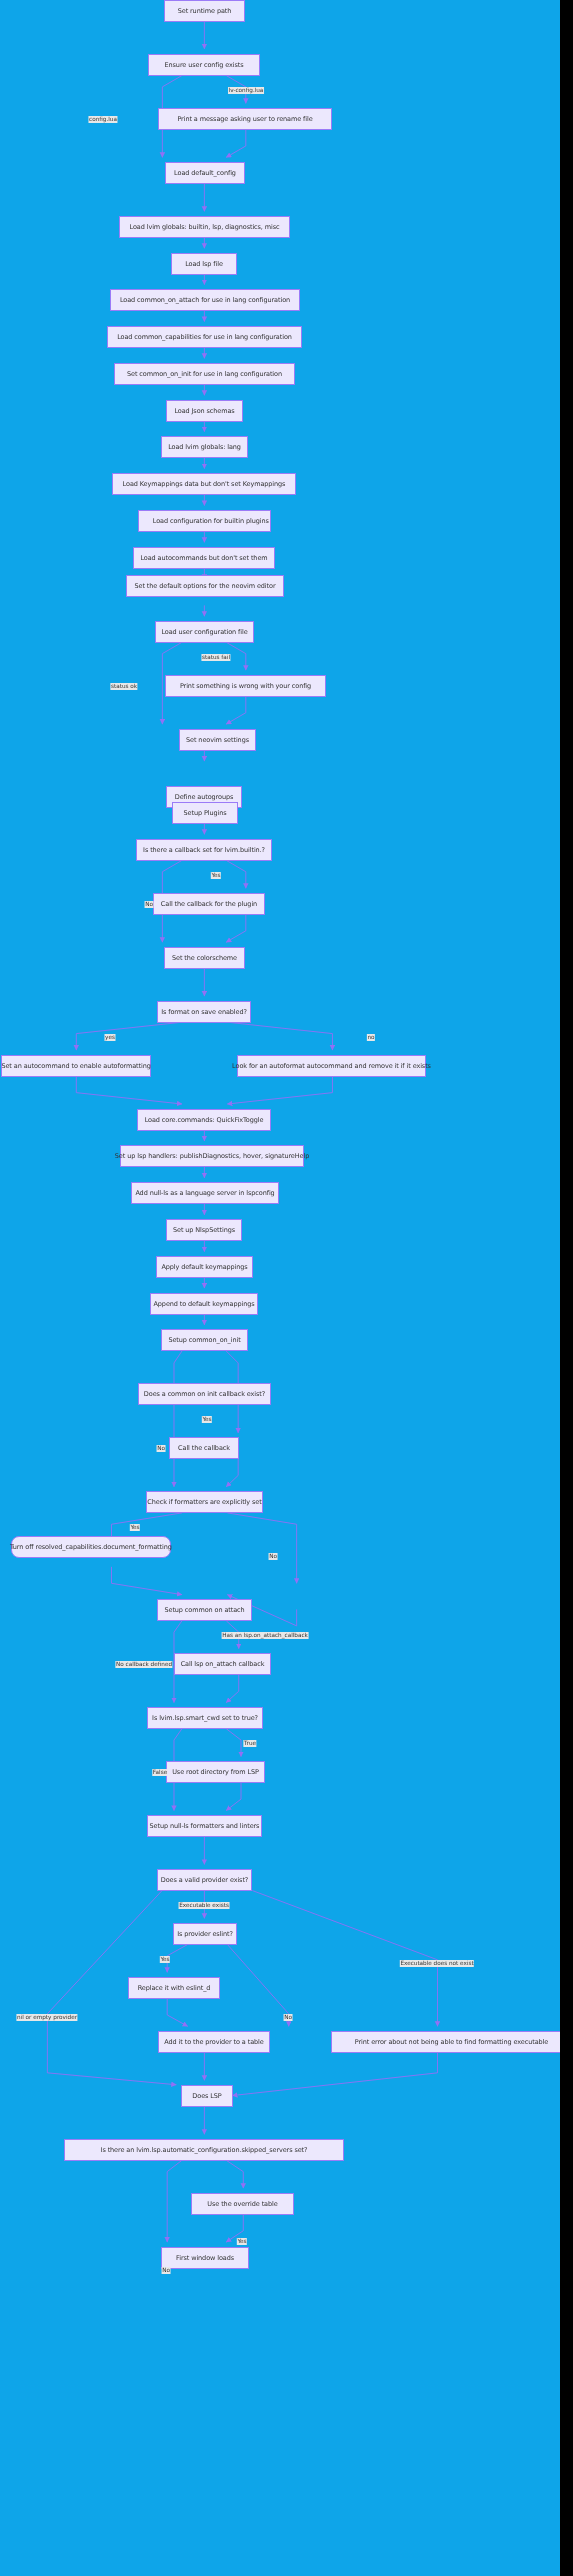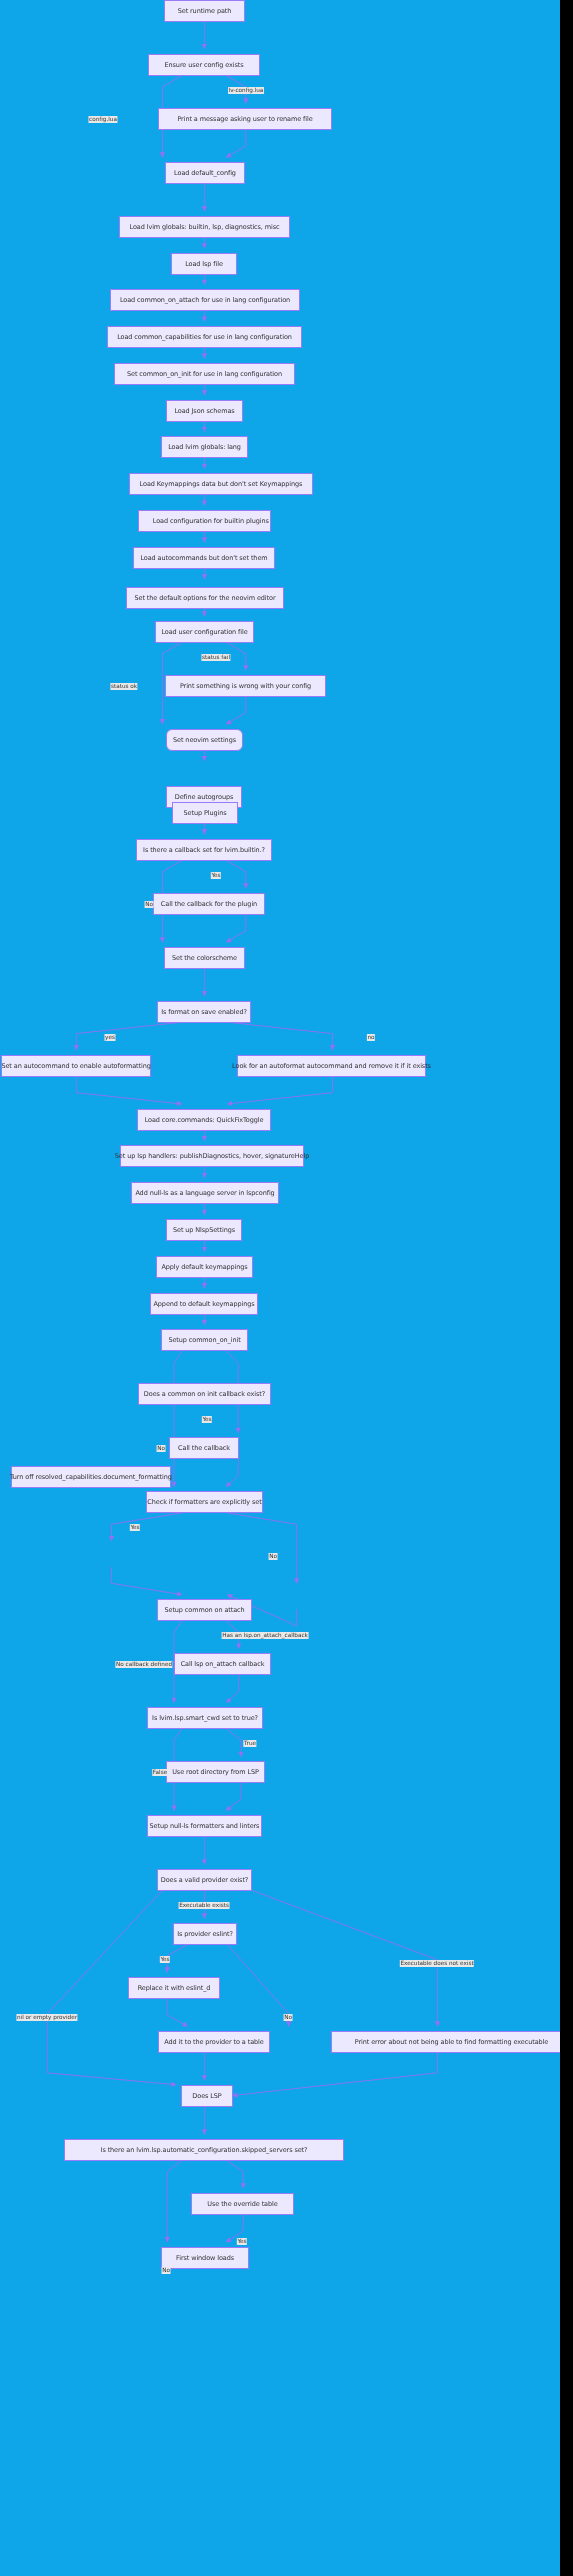--- a/index.html
+++ b/index.html
@@ -136,46 +136,46 @@
       <div class="node" style="left: 148px; top: 54px; width: 112px; height: 21.6px;">Ensure user config exists</div>
       <div class="node" style="left: 158px; top: 108px; width: 174px; height: 21.6px;">Print a message asking user to rename file</div>
       <div class="node" style="left: 165px; top: 162px; width: 80px; height: 21.6px;">Load default_config</div>
       <div class="node" style="left: 119px; top: 216px; width: 171px; height: 21.6px;">Load lvim globals: builtin, lsp, diagnostics, misc</div>
       <div class="node" style="left: 171px; top: 253px; width: 66px; height: 21.6px;">Load lsp file</div>
       <div class="node" style="left: 110px; top: 289px; width: 190px; height: 21.6px;">Load common_on_attach for use in lang configuration</div>
       <div class="node" style="left: 107px; top: 326px; width: 195px; height: 21.6px;">Load common_capabilities for use in lang configuration</div>
       <div class="node" style="left: 114px; top: 363px; width: 181px; height: 21.6px;">Set common_on_init for use in lang configuration</div>
       <div class="node" style="left: 166px; top: 400px; width: 77px; height: 21.6px;">Load Json schemas</div>
       <div class="node" style="left: 161px; top: 436px; width: 87px; height: 21.6px;">Load lvim globals: lang</div>
-      <div class="node" style="left: 112px; top: 473px; width: 184px; height: 21.6px; margin-left: 17px;">Load Keymappings data but don't set Keymappings</div>
+      <div class="node" style="left: 112px; top: 473px; width: 184px; height: 21.6px;">Load Keymappings data but don't set Keymappings</div>
       <div class="node" style="left: 138px; top: 510px; width: 133px; height: 21.6px; padding-left: 17px;">Load configuration for builtin plugins</div>
       <div class="node" style="left: 133px; top: 547px; width: 142px; height: 21.6px;">Load autocommands but don't set them</div>
-      <div class="node" style="left: 126px; top: 587px; width: 158px; height: 21.6px;">Set the default options for the neovim editor</div>
+      <div class="node" style="left: 126px; top: 575px; width: 158px; height: 21.6px;">Set the default options for the neovim editor</div>
       <div class="node" style="left: 155px; top: 621px; width: 99px; height: 21.6px;">Load user configuration file</div>
       <div class="node" style="left: 165px; top: 675px; width: 161px; height: 21.6px;">Print something is wrong with your config</div>
-      <div class="node" style="left: 166px; top: 729px; width: 77px; height: 21.6px; border-radius: 6px;">Set neovim settings</div>
+      <div class="node" style="left: 179px; top: 729px; width: 77px; height: 21.6px;">Set neovim settings</div>
       <div class="node" style="left: 166px; top: 786px; width: 76px; height: 21.6px;">Define autogroups</div>
       <div class="node" style="left: 172px; top: 802px; width: 66px; height: 21.6px;">Setup Plugins</div>
       <div class="node" style="left: 136px; top: 839px; width: 136px; height: 21.6px;">Is there a callback set for lvim.builtin.?</div>
       <div class="node" style="left: 153px; top: 893px; width: 112px; height: 21.6px;">Call the callback for the plugin</div>
       <div class="node" style="left: 164px; top: 947px; width: 81px; height: 21.6px; text-align: right;">Set the colorscheme</div>
       <div class="node" style="left: 157px; top: 1001px; width: 94px; height: 21.6px;">Is format on save enabled?</div>
       <div class="node" style="left: 1.1px; top: 1055px; width: 150px; height: 21.6px;">Set an autocommand to enable autoformatting</div>
       <div class="node" style="left: 237px; top: 1055px; width: 189px; height: 21.6px;">Look for an autoformat autocommand and remove it if it exists</div>
       <div class="node" style="left: 137px; top: 1109px; width: 134px; height: 21.6px;">Load core.commands: QuickFixToggle</div>
       <div class="node" style="left: 96px; top: 1145px; width: 184px; height: 21.6px; margin-left: 24px;">Set up lsp handlers: publishDiagnostics, hover, signatureHelp</div>
       <div class="node" style="left: 131px; top: 1182px; width: 148px; height: 21.6px;">Add null-ls as a language server in lspconfig</div>
       <div class="node" style="left: 166px; top: 1219px; width: 76px; height: 21.6px;">Set up NlspSettings</div>
       <div class="node" style="left: 156px; top: 1256px; width: 97px; height: 21.6px;">Apply default keymappings</div>
       <div class="node" style="left: 150px; top: 1293px; width: 108px; height: 21.6px;">Append to default keymappings</div>
       <div class="node" style="left: 161px; top: 1329px; width: 87px; height: 21.6px;">Setup common_on_init</div>
       <div class="node" style="left: 138px; top: 1383px; width: 133px; height: 21.6px;">Does a common on init callback exist?</div>
       <div class="node" style="left: 169px; top: 1437px; width: 70px; height: 21.6px;">Call the callback</div>
       <div class="node" style="left: 146px; top: 1491px; width: 117px; height: 21.6px;">Check if formatters are explicitly set</div>
-      <div class="node" style="left: 10.8px; top: 1466px; width: 160px; height: 21.6px;">Turn off resolved_capabilities.document_formatting</div>
+      <div class="node" style="left: 10.8px; top: 1536px; width: 160px; height: 21.6px; border-radius: 8px;">Turn off resolved_capabilities.document_formatting</div>
       <div class="node" style="left: 157px; top: 1599px; width: 95px; height: 21.6px;">Setup common on attach</div>
       <div class="node" style="left: 174px; top: 1653px; width: 97px; height: 21.6px;">Call lsp on_attach callback</div>
       <div class="node" style="left: 147px; top: 1707px; width: 116px; height: 21.6px; text-align: right;">Is lvim.lsp.smart_cwd set to true?</div>
       <div class="node" style="left: 166px; top: 1761px; width: 99px; height: 21.6px;">Use root directory from LSP</div>
       <div class="node" style="left: 147px; top: 1815px; width: 115px; height: 21.6px;">Setup null-ls formatters and linters</div>
       <div class="node" style="left: 157px; top: 1869px; width: 95px; height: 21.6px;">Does a valid provider exist?</div>
       <div class="node" style="left: 173px; top: 1923px; width: 64px; height: 21.6px;">Is provider eslint?</div>
       <div class="node" style="left: 128px; top: 1977px; width: 92px; height: 21.6px;">Replace it with eslint_d</div>
       <div class="node" style="left: 158px; top: 2031px; width: 112px; height: 21.6px;">Add it to the provider to a table</div>
       <div class="node" style="left: 331px; top: 2031px; width: 241px; height: 21.6px;">Print error about not being able to find formatting executable</div>

